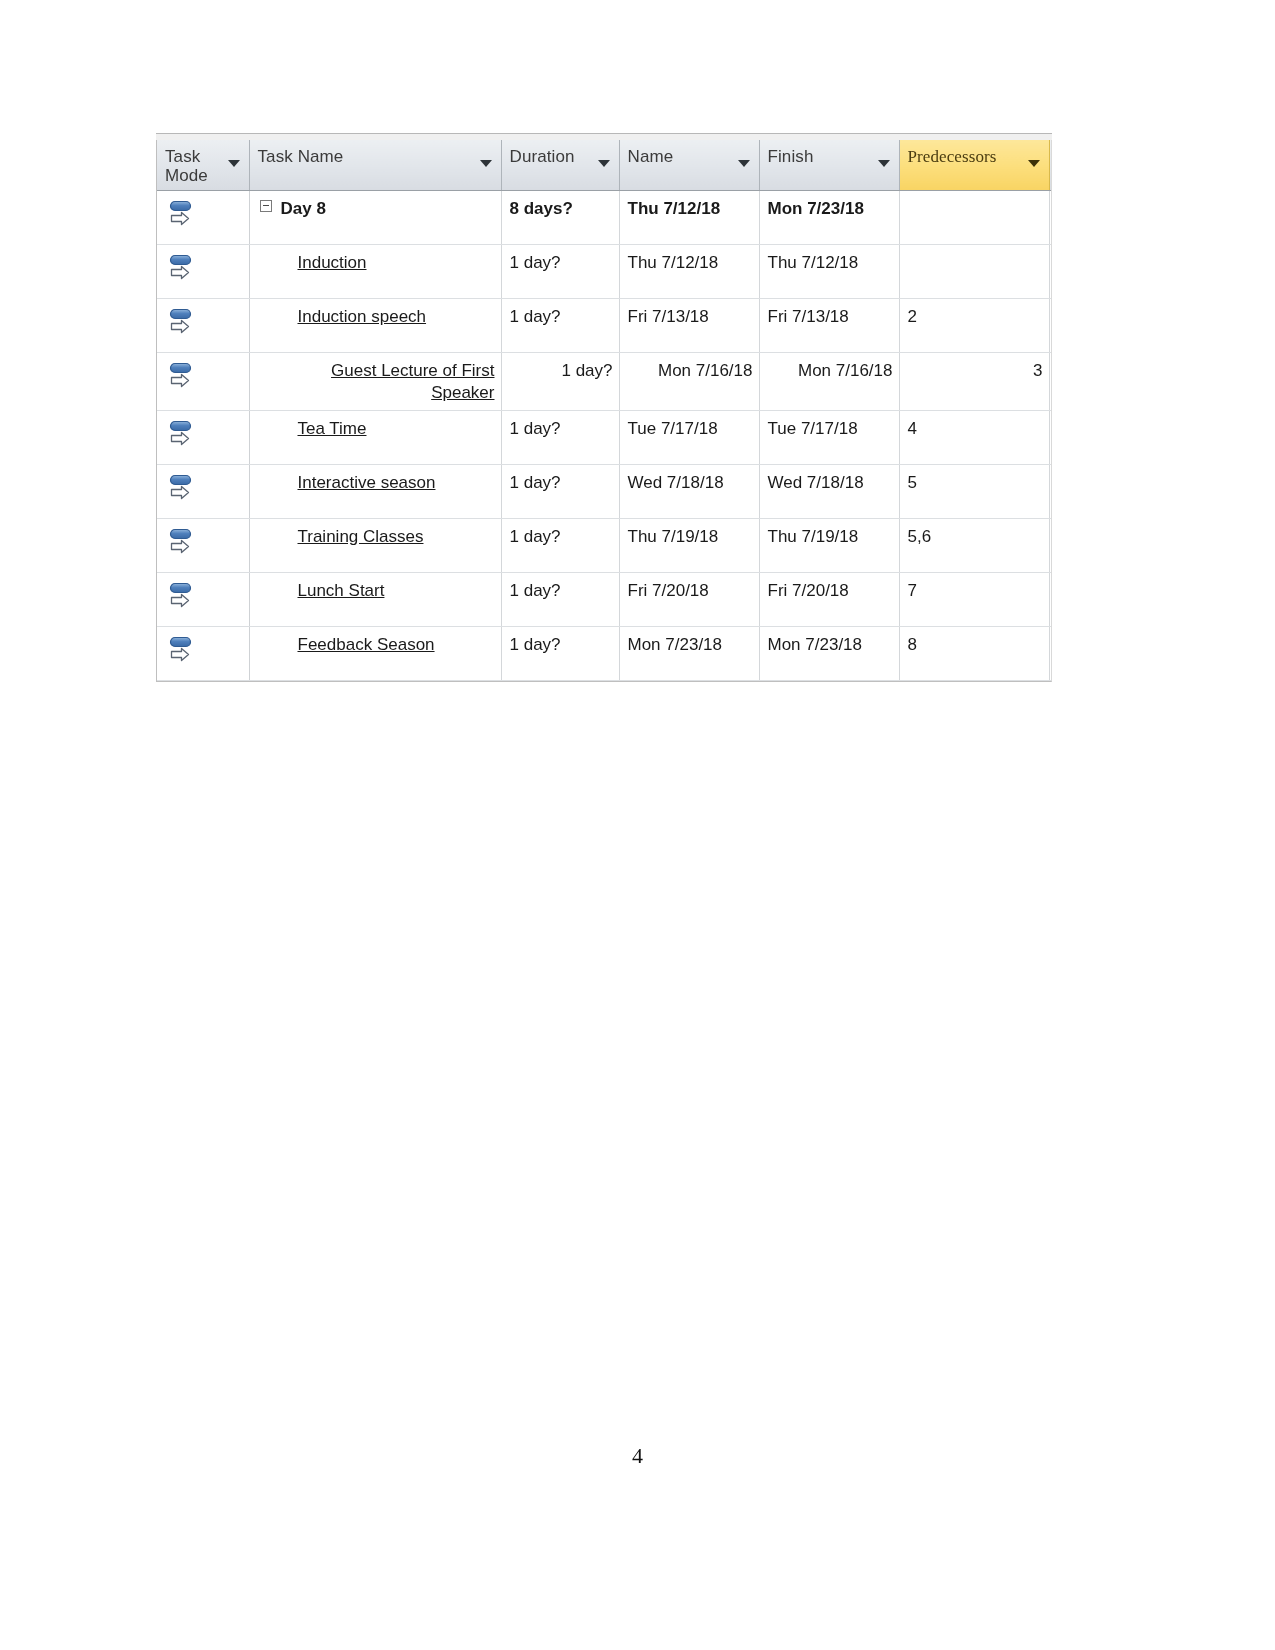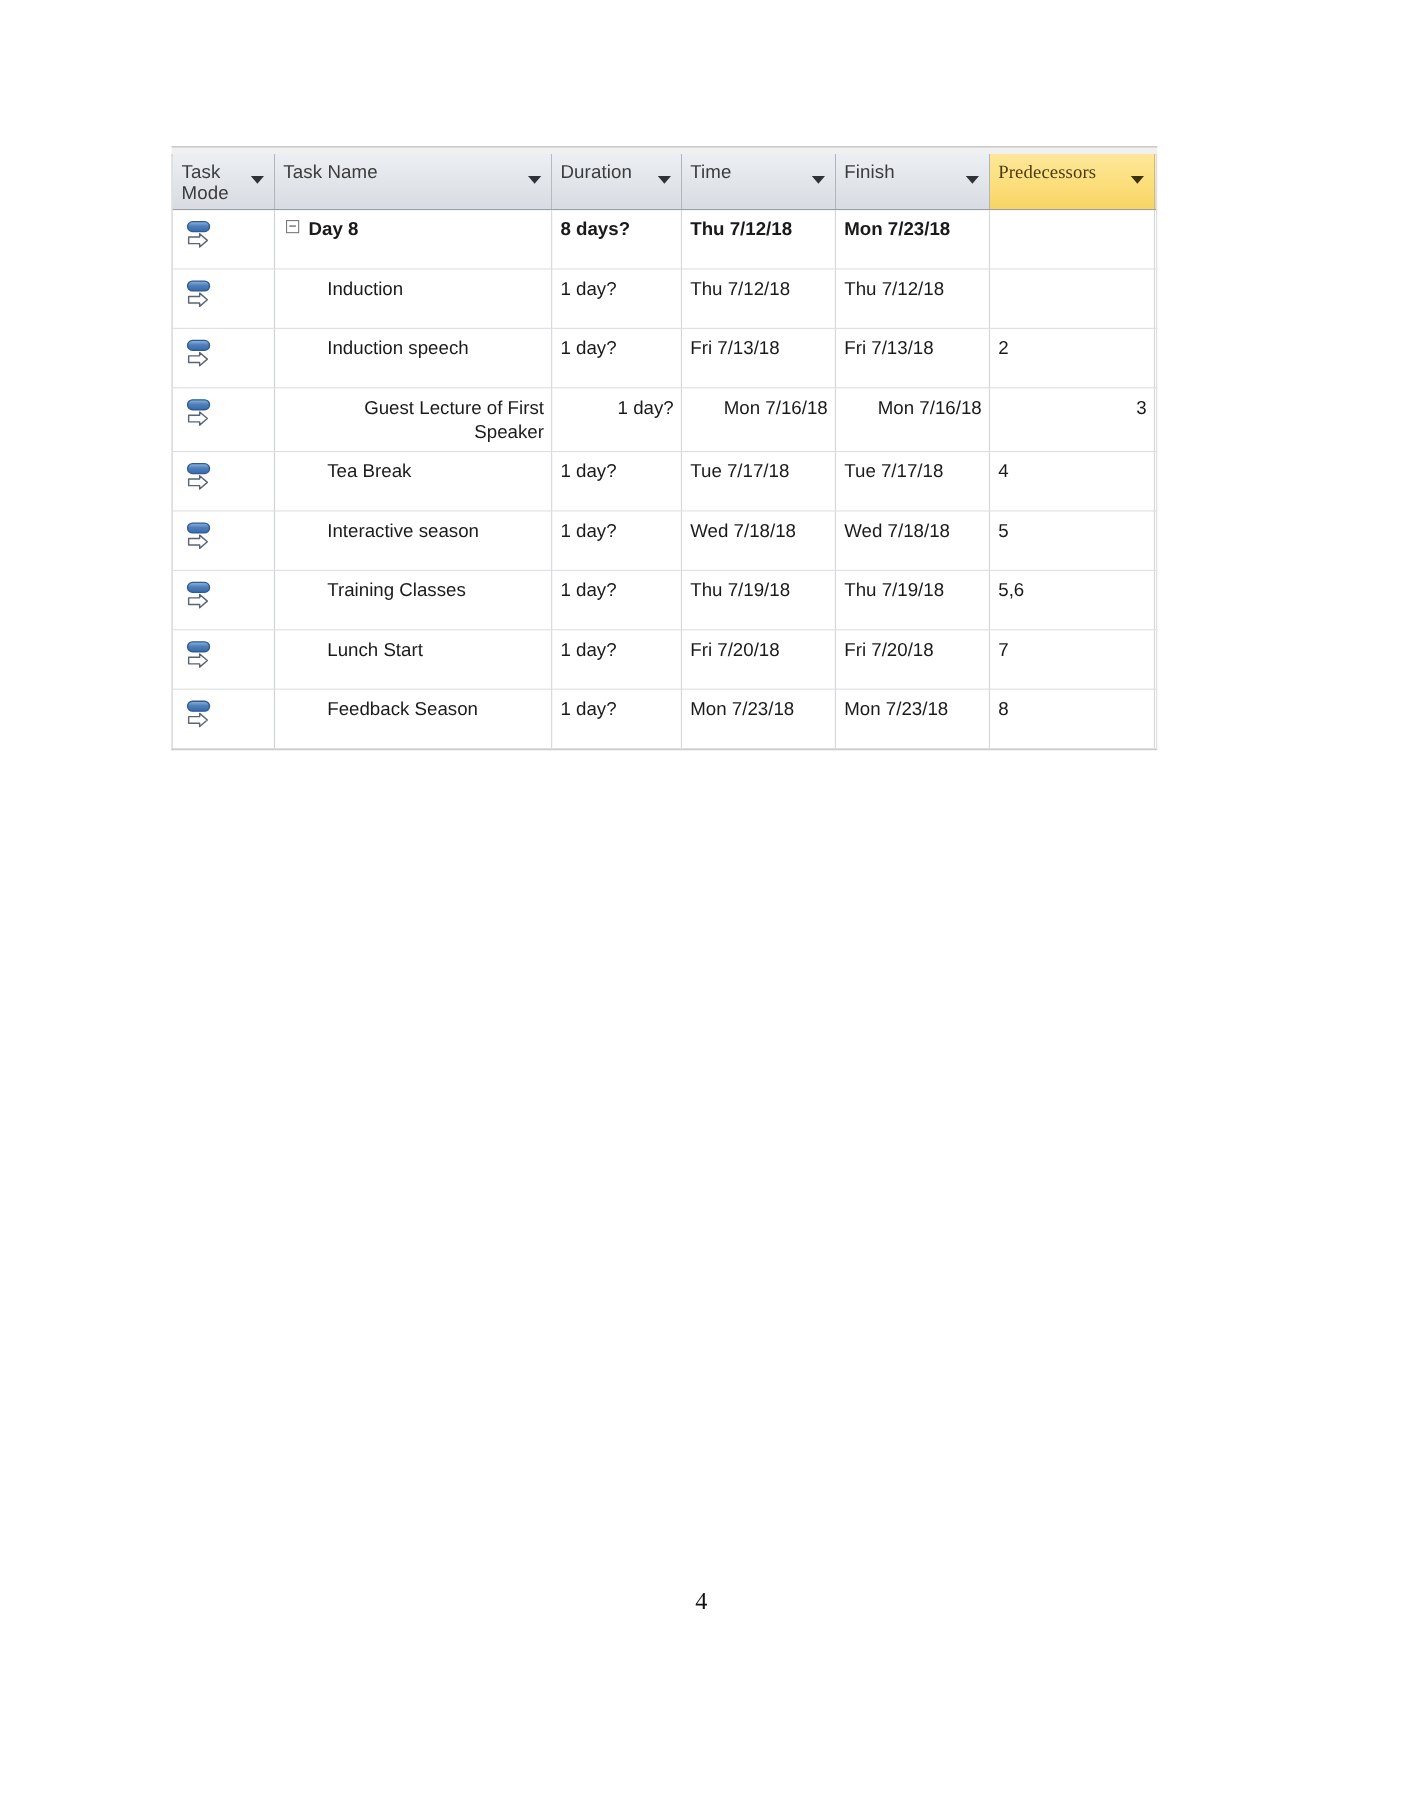--- a/index.html
+++ b/index.html
@@ -105,21 +105,21 @@
   tbody tr.tall { height: 58px; text-align: right; }
 
   td .cell {
     padding: 7px 6px 0 8px;
     line-height: 1.3;
     white-space: pre-line;
   }
   td.mode-col { border-right: 1px solid #cfd2d5; }
   td.name-col .cell { padding-left: 10px; }
   td.summary .cell { font-weight: bold; }
-  td.indent .cell { padding-left: 48px; }
+  td.indent .cell { padding-left: 48px; text-decoration: underline; }
   td.extra-col { border-right: none; }
 
   
   .collapse-box {
     display: inline-block;
     width: 12px;
     height: 12px;
     border: 1px solid #7a7a7a;
     position: relative;
     vertical-align: 2px;
@@ -183,21 +183,21 @@
           </th>
           <th>
             <span class="hlabel">Task Name</span>
             <span class="filter-arrow"></span>
           </th>
           <th>
             <span class="hlabel">Duration</span>
             <span class="filter-arrow"></span>
           </th>
           <th>
-            <span class="hlabel">Time</span>
+            <span class="hlabel">Name</span>
             <span class="filter-arrow"></span>
           </th>
           <th>
             <span class="hlabel">Finish</span>
             <span class="filter-arrow"></span>
           </th>
           <th class="pred-col">
             <span class="hlabel">Predecessors</span>
             <span class="filter-arrow"></span>
           </th>
@@ -348,21 +348,21 @@
                     <stop offset="0%" stop-color="#8fb4dc"></stop>
                     <stop offset="45%" stop-color="#4f80bc"></stop>
                     <stop offset="100%" stop-color="#3a6aa6"></stop>
                   </linearGradient>
                 </defs>
                 <rect x="1.5" y="1.5" width="20" height="9" rx="4.5" ry="4.5" fill="url(#pillg)" stroke="#2f5b92" stroke-width="1.2"></rect>
                 <path d="M2.5,15.5 L12.5,15.5 L12.5,12.5 L19.5,18.5 L12.5,24.5 L12.5,21.5 L2.5,21.5 Z" fill="#ffffff" stroke="#5a6472" stroke-width="1.3" stroke-linejoin="round"></path>
               </svg></span>
           </td>
           <td class="name-col indent">
-            <div class="cell"><span>Tea Break</span></div>
+            <div class="cell"><span>Tea Time</span></div>
           </td>
           <td>
             <div class="cell"><span>1 day?</span></div>
           </td>
           <td>
             <div class="cell"><span>Tue 7/17/18</span></div>
           </td>
           <td>
             <div class="cell"><span>Tue 7/17/18</span></div>
           </td>

